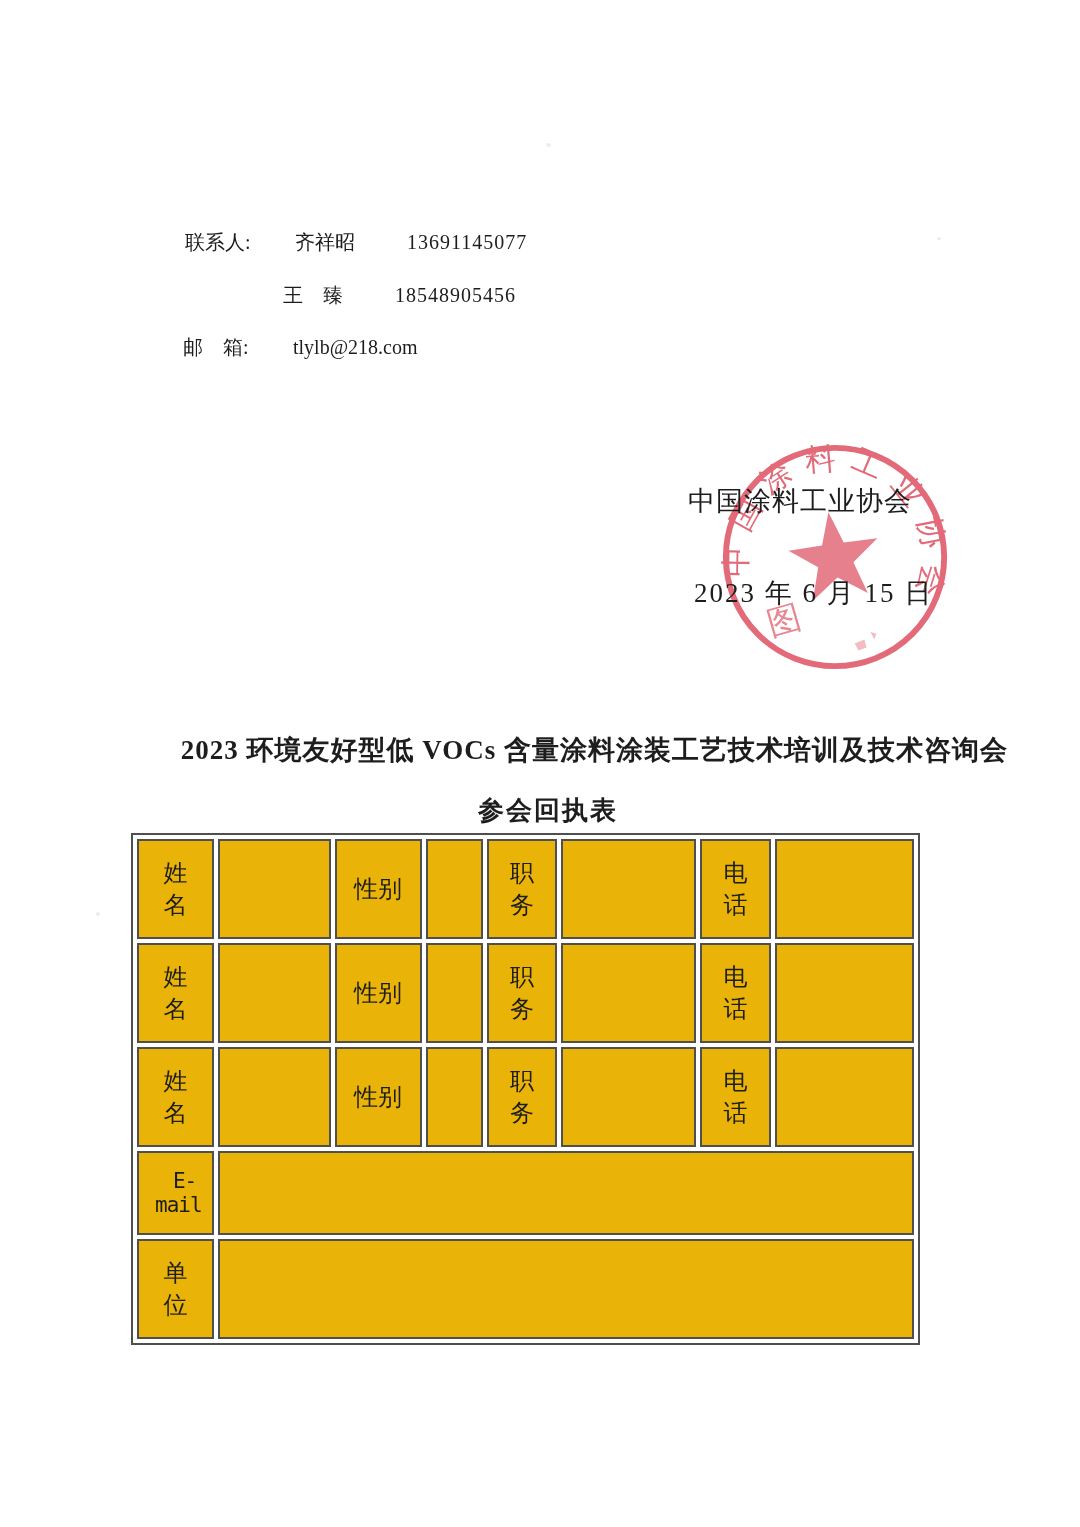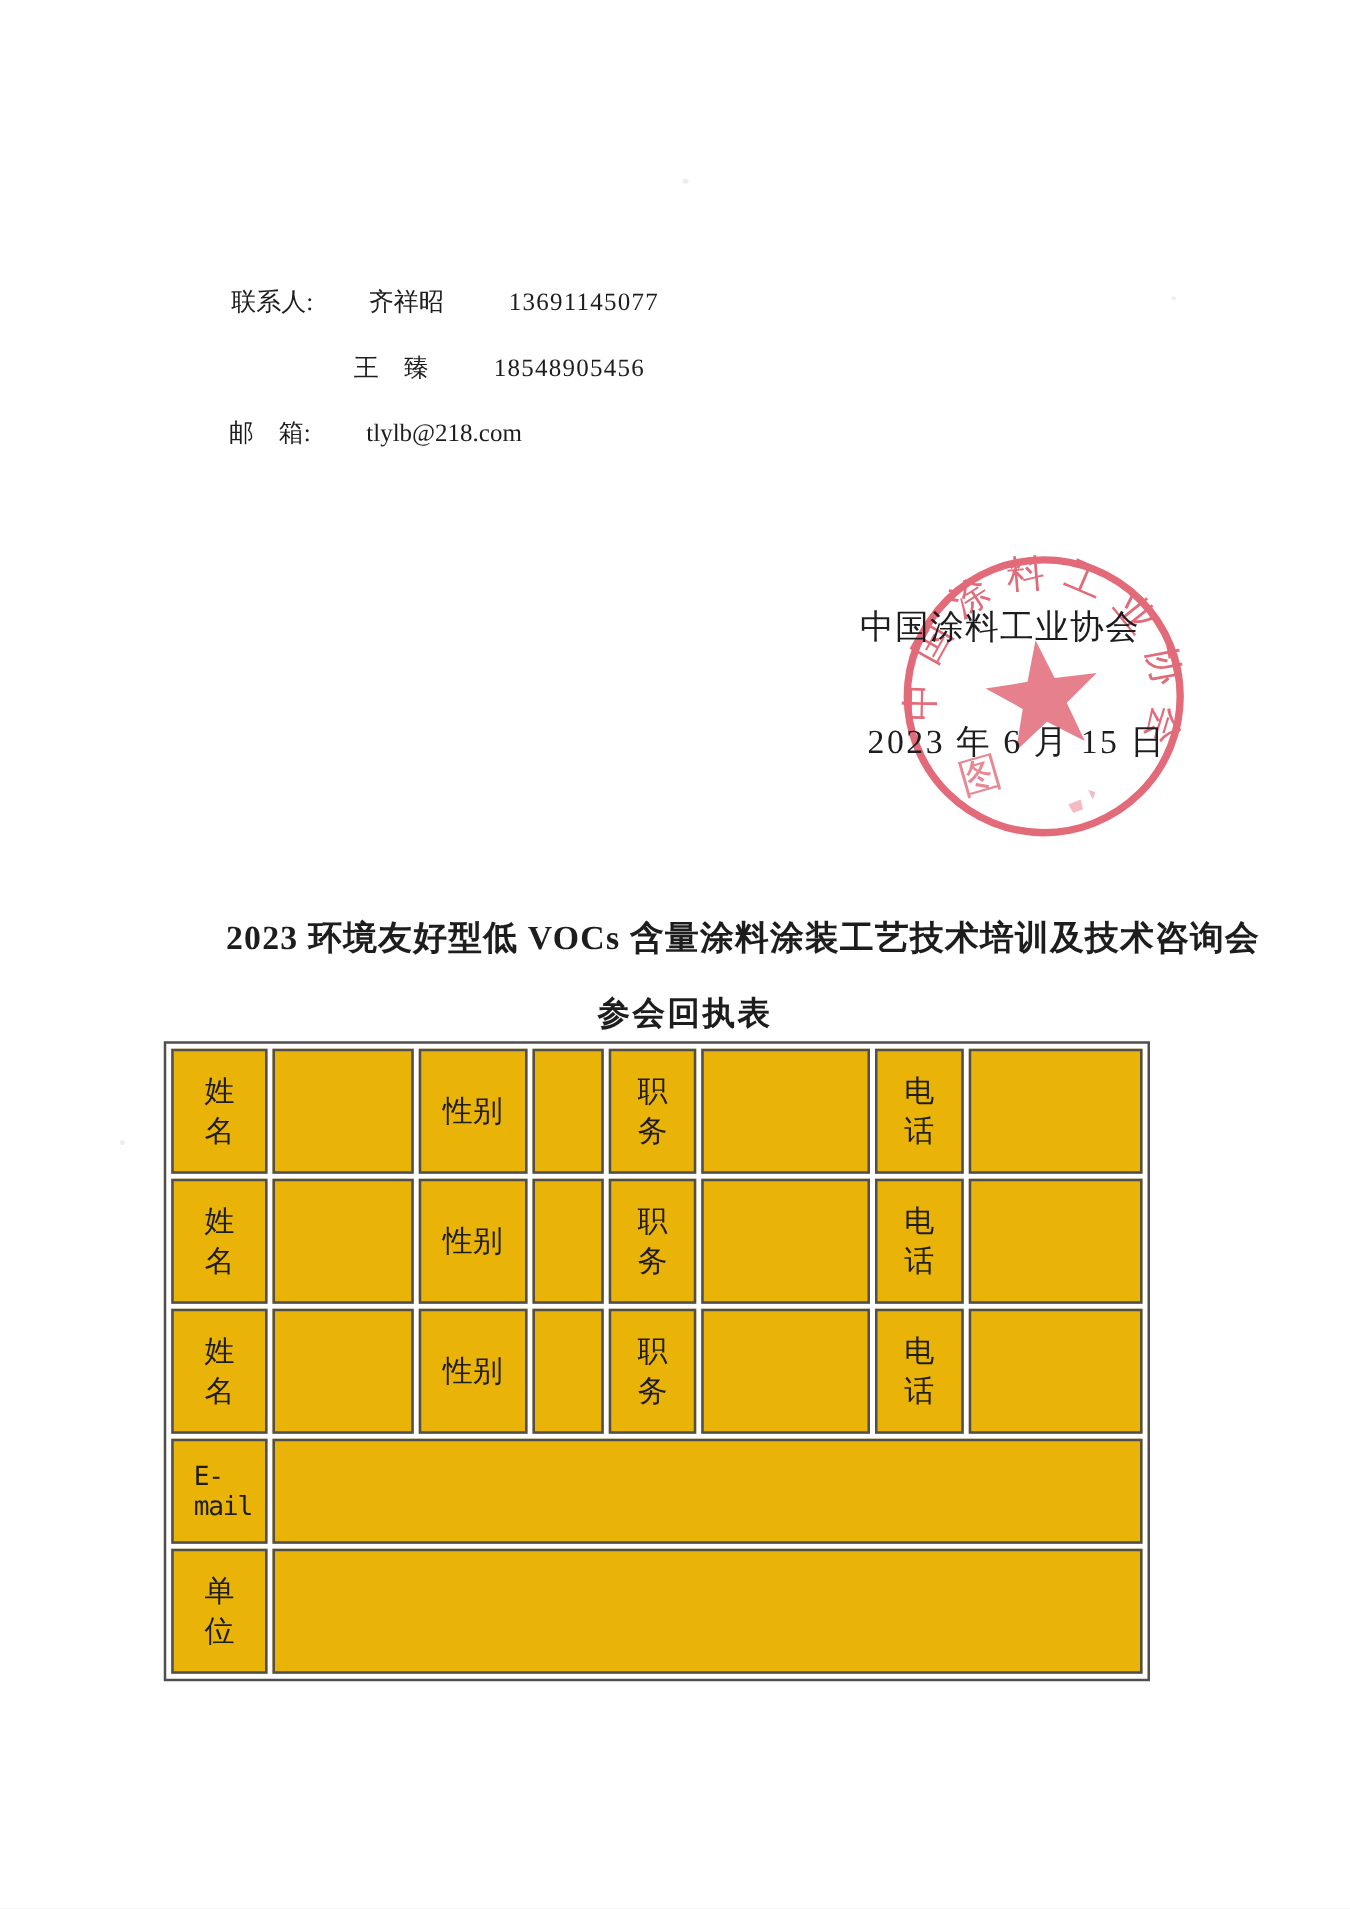--- a/index.html
+++ b/index.html
@@ -36,21 +36,21 @@
     table-layout:fixed;
     box-sizing:border-box;
   }
   table.reply td{
     border:2px solid #4f4f4f;
     box-sizing:border-box;
     background:#eab308;
     padding:16px;
   }
   td.lbl{text-align:center;font-size:24px;}
-  td.lbl-email{text-align:left;font-size:21px;font-family:"DejaVu Sans Mono","Liberation Mono",monospace;letter-spacing:-1px;}
+  td.lbl-email{text-align:right;font-size:21px;font-family:"DejaVu Sans Mono","Liberation Mono",monospace;letter-spacing:-1px;}
   tr.r-att td{height:53px;}
   tr.r-email td{height:48px;}
   tr.r-org td{height:90px;}
   
   .speck{position:absolute;border-radius:50%;background:#9a9a9a;opacity:0.18;}
 </style>
 </head>
 <body>
 
 <div class="page">

